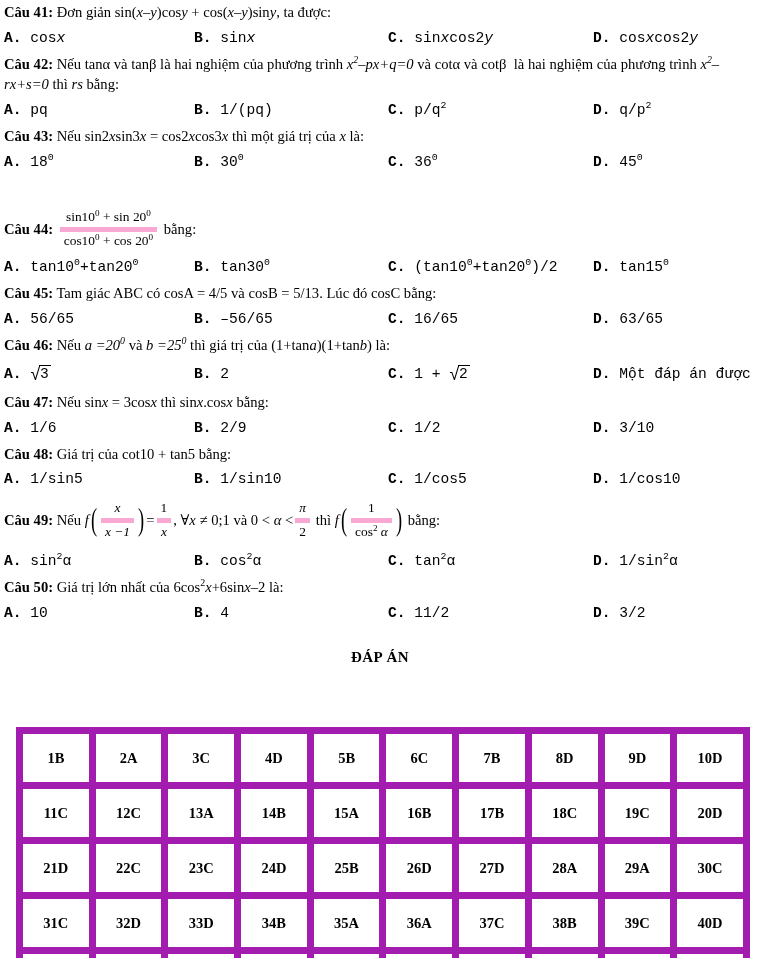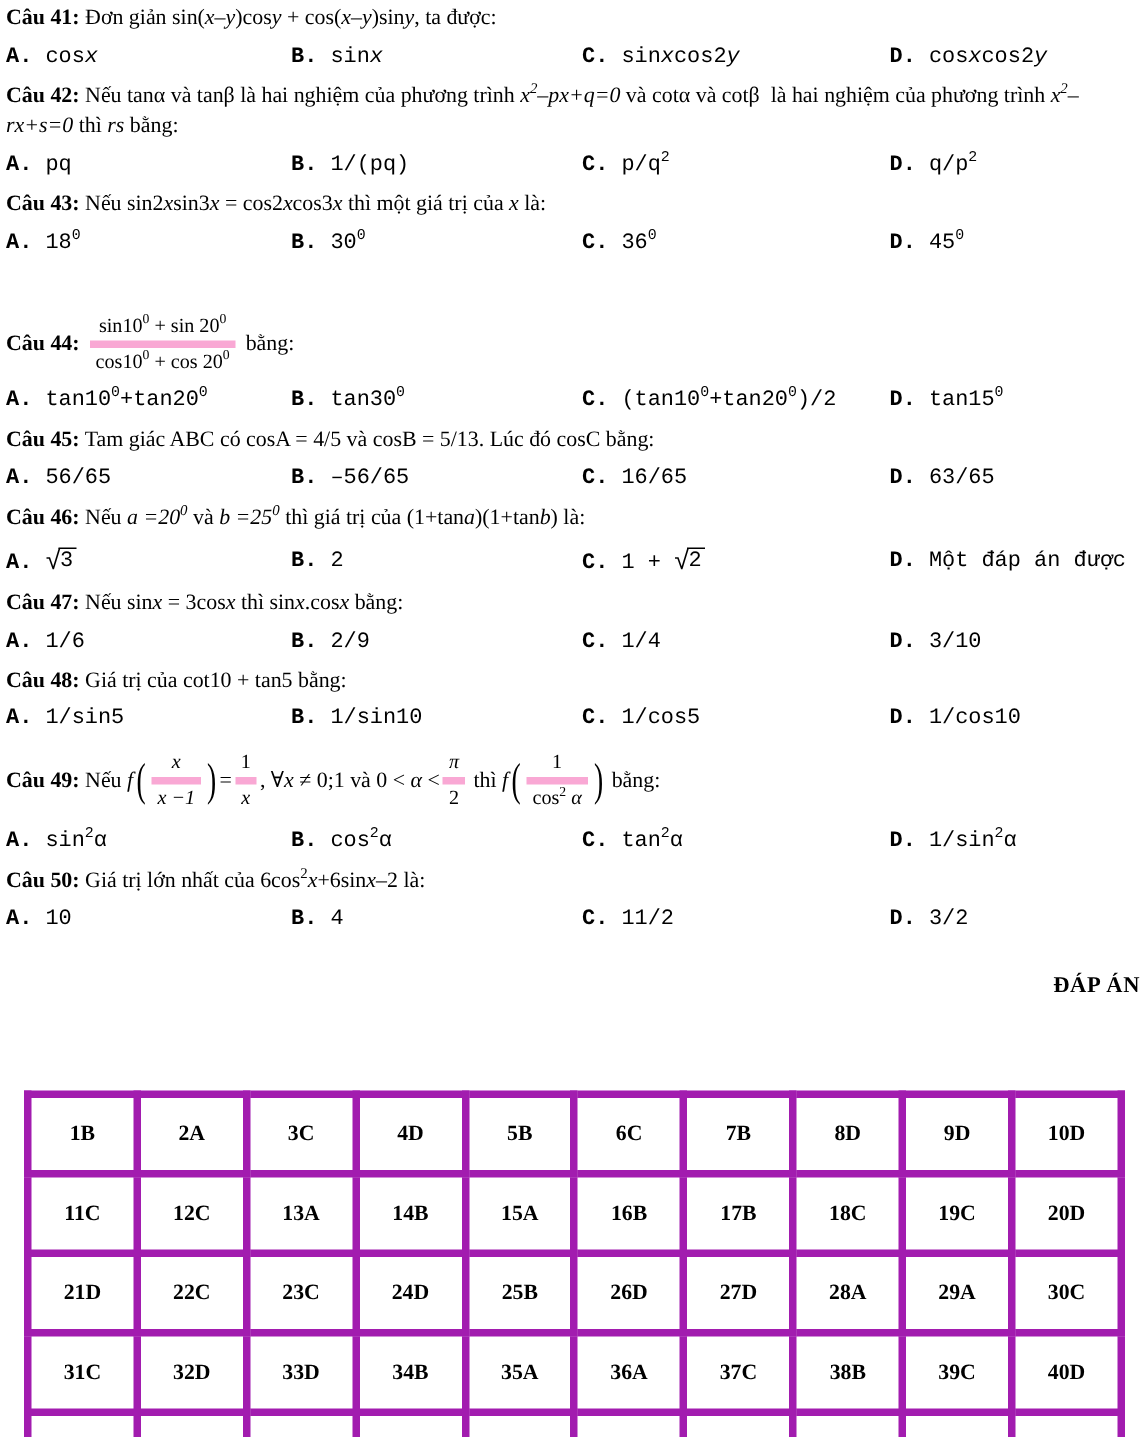--- a/index.html
+++ b/index.html
@@ -103,42 +103,42 @@
     margin-left: -2px;
     position: relative;
     top: -1px;
   }
 
   
   .tfrac { margin: 0 2px; }
 
   
   .answers-heading {
-    text-align: right;
+    text-align: center;
     font-weight: bold;
     font-size: 15px;
     letter-spacing: 0.4px;
     margin-top: 22px;
     margin-bottom: 6px;
   }
 
   
   .table-wrap {
     position: absolute;
     left: 16px;
     top: 727px;
     width: 734px;
   }
   table.answers {
     border-collapse: collapse;
     width: 734px;
     table-layout: fixed;
   }
   table.answers td {
-    border: 5px solid #a21caf;
+    border: 7px solid #a21caf;
     height: 46px;
     text-align: center;
     vertical-align: middle;
     font-weight: bold;
     font-size: 14.5px;
     font-family: "Liberation Serif", "DejaVu Serif", serif;
   }
 </style>
 </head>
 <body>
@@ -255,21 +255,21 @@
     <div class="q-line">
       <span class="q-num">Câu 47:</span>
       Nếu sin<span class="it">x</span> = 3cos<span class="it">x</span> thì sin<span class="it">x</span>.cos<span class="it">x</span> bằng:
     </div>
     <div class="opt-row">
       <div class="opt opt-a"><span class="lbl">A.</span>
         <span>1/6</span></div>
       <div class="opt opt-b"><span class="lbl">B.</span>
         <span>2/9</span></div>
       <div class="opt opt-c"><span class="lbl">C.</span>
-        <span>1/4</span></div>
+        <span>1/2</span></div>
       <div class="opt opt-d"><span class="lbl">D.</span>
         <span>3/10</span></div>
     </div>
   </div>
 
   <div class="q-block">
     <div class="q-line">
       <span class="q-num">Câu 48:</span>
       Giá trị của cot10 + tan5 bằng:
     </div>

